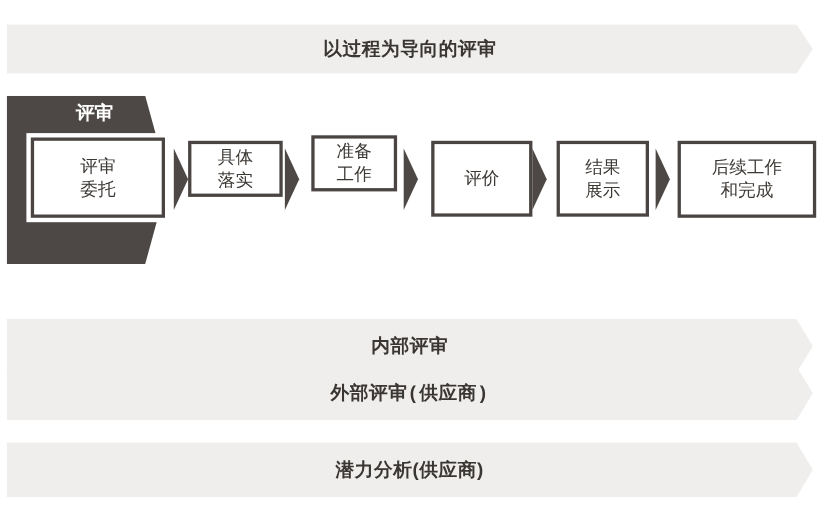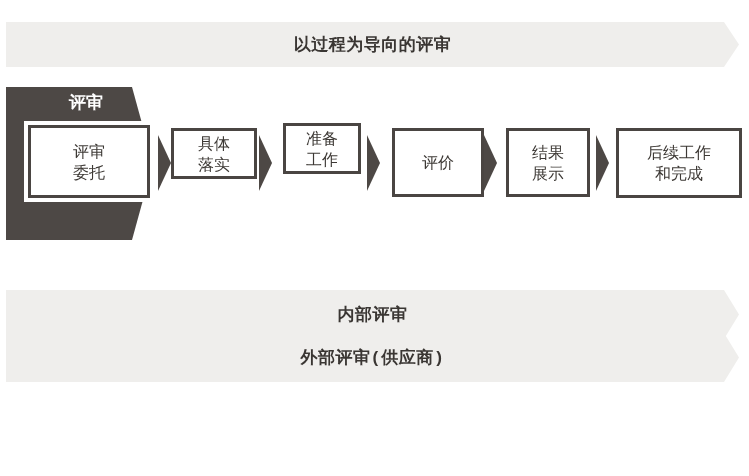--- a/index.html
+++ b/index.html
@@ -122,14 +122,17 @@
     <span class="step-text">后续工作
 和完成</span>
   </div>
 
   <div class="banner banner-b1">
     <span class="banner-text">内部评审</span>
   </div>
   <div class="banner banner-b2">
     <span class="banner-text">外部评审(供应商)</span>
   </div>
+  <div class="banner banner-b3">
+    <span class="banner-text">潜力分析(供应商)</span>
+  </div>
 
 </div>
 
 </body></html>

